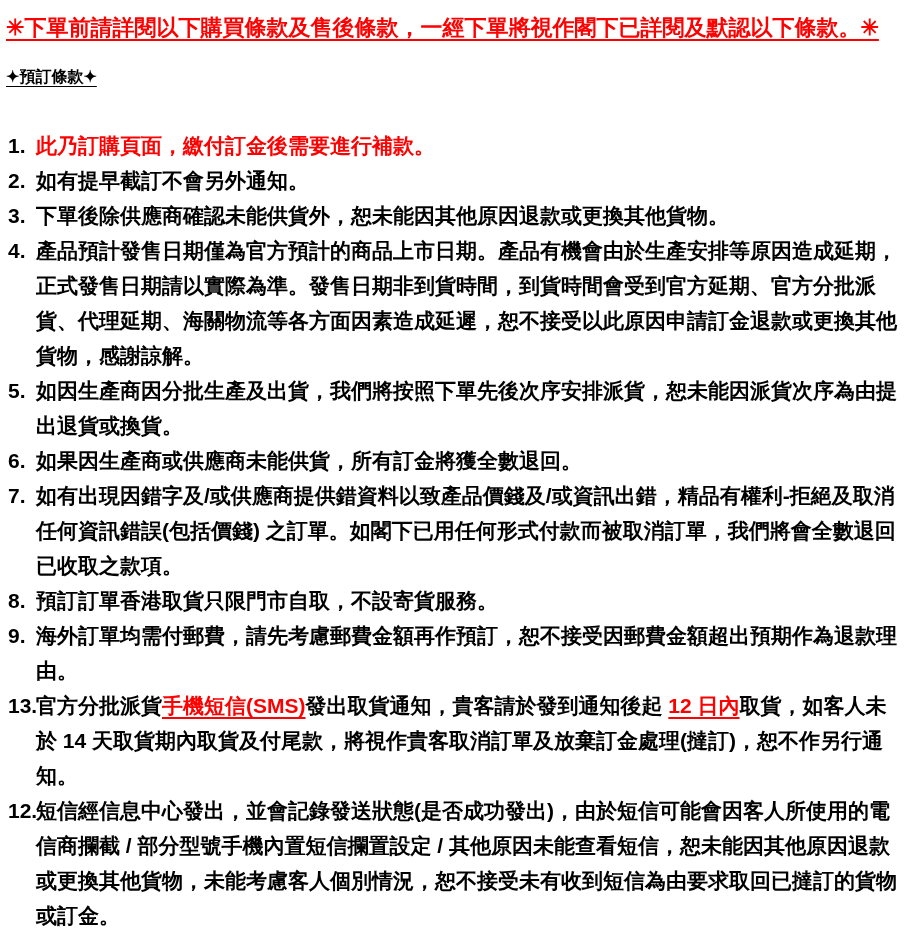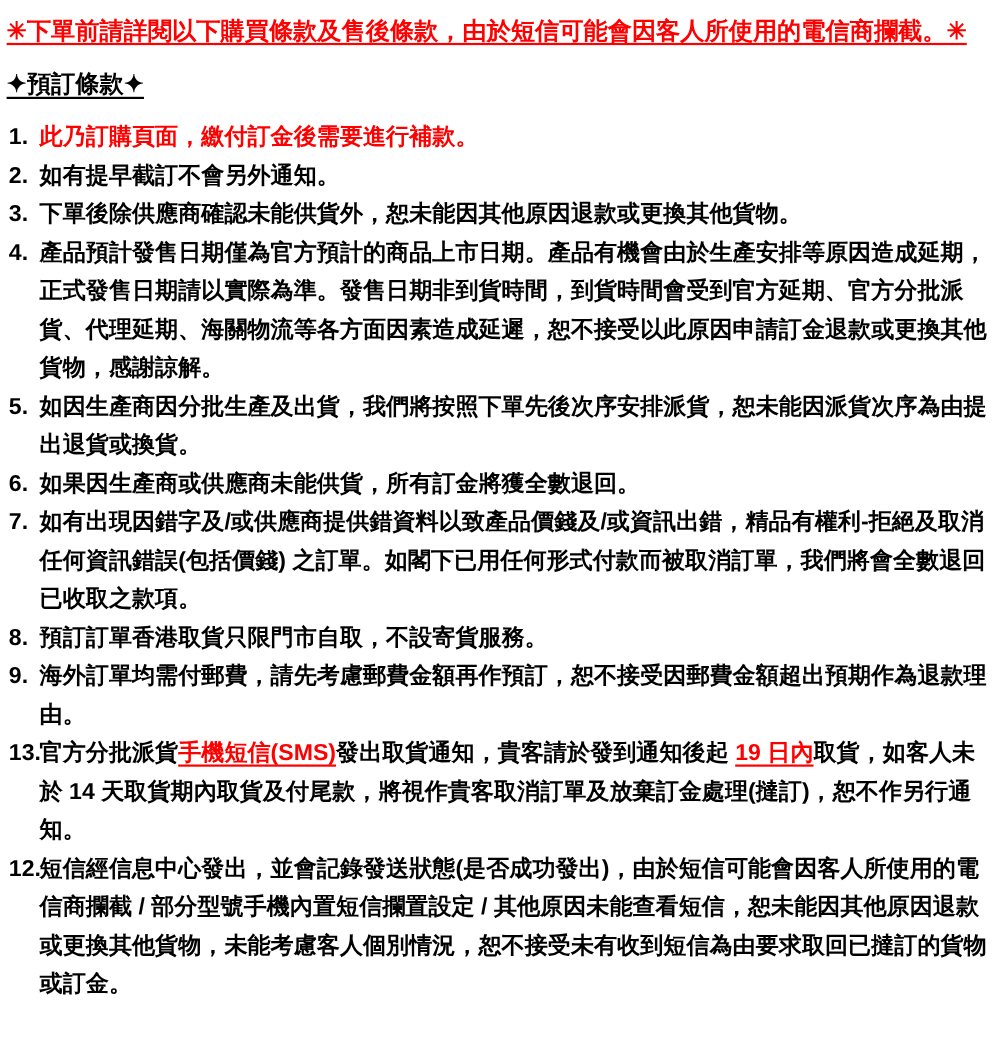--- a/index.html
+++ b/index.html
@@ -27,25 +27,25 @@
     color: var(--red);
     font-size: 22px;
     line-height: 30px;
     text-decoration: underline;
     text-underline-offset: 4px;
     margin-bottom: 20px;
     white-space: nowrap;
   }
   .section-title {
     color: var(--text);
-    font-size: 22px;
+    font-size: 16px;
     line-height: 28px;
     text-decoration: underline;
     text-underline-offset: 4px;
-    margin-bottom: 16px;
+    margin-bottom: 37px;
     display: inline-block;
   }
   .terms-list {
     display: block;
   }
   .term {
     display: flex;
     align-items: flex-start;
     font-size: 21px;
     line-height: 35px;
@@ -65,21 +65,21 @@
     color: var(--red);
     text-decoration: underline;
     text-underline-offset: 4px;
     text-align: center;
   }
 </style>
 </head>
 <body>
 
 <div class="page">
-  <div class="header-notice">✳下單前請詳閱以下購買條款及售後條款，由於短信可能會因客人所使用的電信商攔截。✳</div>
+  <div class="header-notice">✳下單前請詳閱以下購買條款及售後條款，一經下單將視作閣下已詳閱及默認以下條款。✳</div>
 
   <div>
     <span class="section-title">✦預訂條款✦</span>
   </div>
 
   <div class="terms-list">
       <div class="term">
         <span class="term-num">1.</span>
         <div class="term-text"><span class="seg-red">此乃訂購頁面，繳付訂金後需要進行補款。</span></div>
       </div>
@@ -110,20 +110,20 @@
       <div class="term">
         <span class="term-num">8.</span>
         <div class="term-text"><span class="seg-normal">預訂訂單香港取貨只限門市自取，不設寄貨服務。</span></div>
       </div>
       <div class="term">
         <span class="term-num">9.</span>
         <div class="term-text"><span class="seg-normal">海外訂單均需付郵費，請先考慮郵費金額再作預訂，恕不接受因郵費金額超出預期作為退款理由。</span></div>
       </div>
       <div class="term">
         <span class="term-num">13.</span>
-        <div class="term-text"><span class="seg-normal">官方分批派貨</span><span class="seg-red-underline">手機短信(SMS)</span><span class="seg-normal">發出取貨通知，貴客請於發到通知後起 </span><span class="seg-red-underline">19 日內</span><span class="seg-normal">取貨，如客人未於 14 天取貨期內取貨及付尾款，將視作貴客取消訂單及放棄訂金處理(撻訂)，恕不作另行通知。</span></div>
+        <div class="term-text"><span class="seg-normal">官方分批派貨</span><span class="seg-red-underline">手機短信(SMS)</span><span class="seg-normal">發出取貨通知，貴客請於發到通知後起 </span><span class="seg-red-underline">12 日內</span><span class="seg-normal">取貨，如客人未於 14 天取貨期內取貨及付尾款，將視作貴客取消訂單及放棄訂金處理(撻訂)，恕不作另行通知。</span></div>
       </div>
       <div class="term">
         <span class="term-num">12.</span>
         <div class="term-text"><span class="seg-normal">短信經信息中心發出，並會記錄發送狀態(是否成功發出)，由於短信可能會因客人所使用的電信商攔截 / 部分型號手機內置短信攔置設定 / 其他原因未能查看短信，恕未能因其他原因退款或更換其他貨物，未能考慮客人個別情況，恕不接受未有收到短信為由要求取回已撻訂的貨物或訂金。</span></div>
       </div>
     </div>
 </div>
 
 </body></html>

